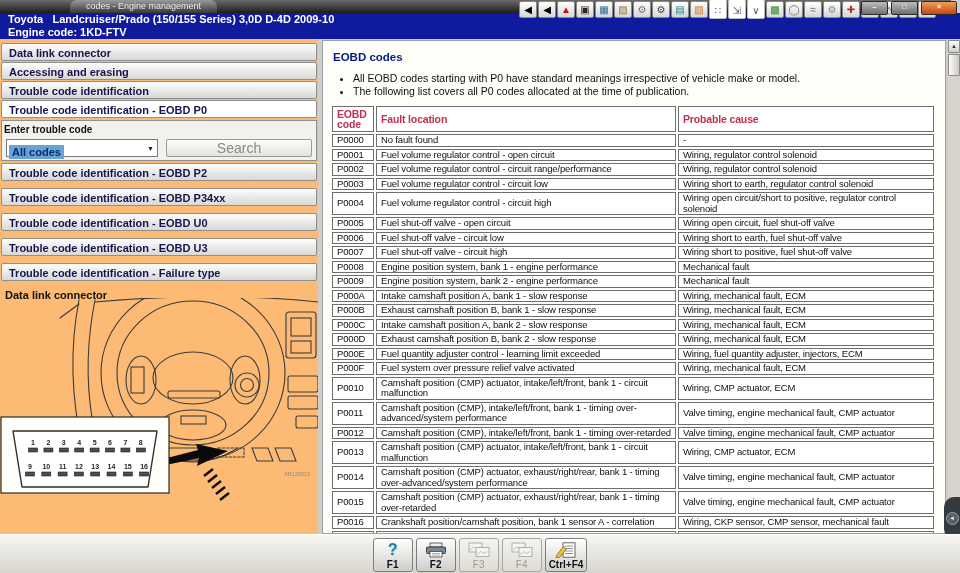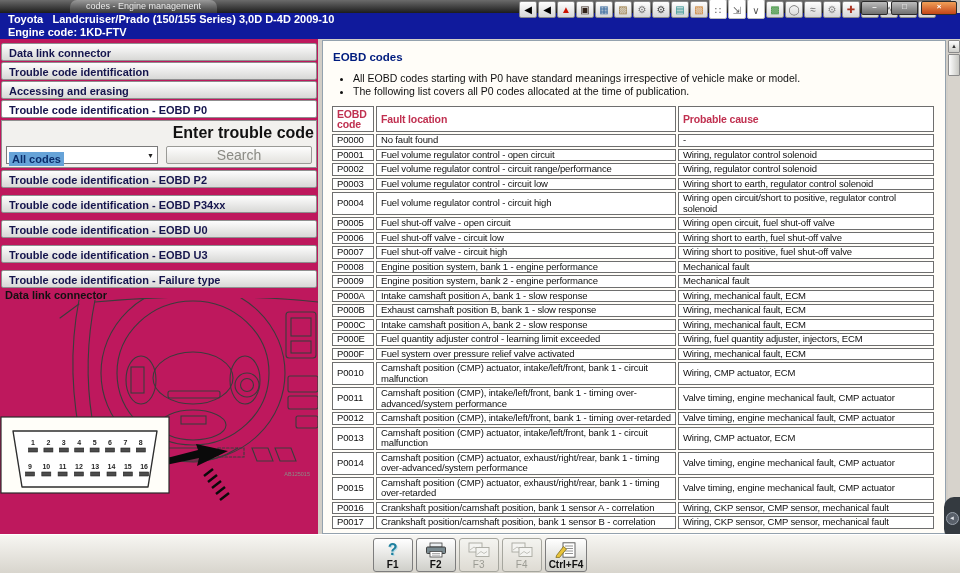--- a/index.html
+++ b/index.html
@@ -22,29 +22,29 @@
   .win-controls{position:absolute;right:3px;top:1px;display:flex;gap:3px;z-index:7;}
   .win-btn{height:12px;border:1px solid #2b2b2b;border-radius:2px;color:#fff;
     font-size:8px;line-height:10px;text-align:center;font-weight:bold;}
   .win-min,.win-max{width:25px;background:linear-gradient(#bdbdbd,#6f6f6f);}
   .win-close{width:34px;background:linear-gradient(#f0a058,#c44518);}
   
   .app-header{position:absolute;left:0;top:13px;width:960px;height:26px;background:#101a9c;
     color:#fff;font-weight:bold;font-size:11px;z-index:2;}
   .app-header .l1,.app-header .l2{padding-left:8px;line-height:13px;white-space:pre;}
   
-  .sidebar{position:absolute;left:0;top:39px;width:318px;height:495px;background:#be185d;}
+  .sidebar{position:absolute;left:0;top:39px;width:318px;height:495px;background:#fdba74;}
   .menu-list{display:flex;flex-direction:column;gap:1px;padding:4px 1px 0 1px;}
   .menu-item{height:18px;line-height:18px;box-sizing:border-box;
     background:linear-gradient(#fdfdfd,#d8d8d6);border:1px solid #8f8f8f;border-radius:2px;
     font-weight:bold;font-size:11px;color:#15154d;padding-left:7px;cursor:default;
     white-space:nowrap;overflow:hidden;}
   .menu-item.selected{background:#ffffff;}
   .search-panel{border:1px solid #8f8f8f;background:#f2f1ee;margin:1px 0;padding:1px 2px 3px 2px;}
-  .search-title{text-align:right;font-weight:bold;font-size:16px;color:#111;margin:2px 0 4px 0;}
+  .search-title{text-align:left;font-weight:bold;font-size:10px;color:#111;margin:2px 0 4px 0;}
   .search-row{display:flex;gap:8px;padding:0 2px;}
   .combo{flex:0 0 152px;height:18px;box-sizing:border-box;background:#fff;border:1px solid #7a7a7a;
     display:flex;align-items:center;justify-content:space-between;padding-left:2px;font-size:11px;}
   .combo-value{background:#66a3d8;color:#0b2d6b;font-weight:bold;padding:0 3px;line-height:14px;margin-top:8px;}
   .combo-arrow{width:13px;text-align:center;font-size:7px;color:#222;}
   .search-btn{flex:1;height:18px;box-sizing:border-box;border:1px solid #9a9a96;border-radius:2px;
     background:linear-gradient(#fdfdfd,#e3e2de);color:#8a8a84;font-size:14px;
     text-align:center;line-height:16px;cursor:default;}
   .dlc-label{position:absolute;left:5px;top:250px;font-weight:bold;font-size:11px;color:#111;}
   .dlc-svg{position:absolute;left:0;top:259px;}
@@ -122,22 +122,22 @@
 
 <div class="app-header">
   <div class="l1">Toyota   Landcruiser/Prado (150/155 Series) 3,0D D-4D 2009-10</div>
   <div class="l2">Engine code: 1KD-FTV</div>
 </div>
 
 <div class="sidebar">
   <div class="menu-list">
     <div id="side-top" style="display:flex;flex-direction:column;gap:1px;">
         <div class="menu-item">Data link connector</div>
+        <div class="menu-item">Accessing and erasing</div>
         <div class="menu-item">Trouble code identification</div>
-        <div class="menu-item">Accessing and erasing</div>
         <div class="menu-item selected">Trouble code identification - EOBD P0</div>
       </div>
     <div class="search-panel">
       <div class="search-title">Enter trouble code</div>
       <div class="search-row">
         <div class="combo">
           <span class="combo-value">All codes</span>
           <span class="combo-arrow">▼</span>
         </div>
         <div class="search-btn">Search</div>
@@ -320,20 +320,25 @@
           <td>P000B</td>
           <td>Exhaust camshaft position B, bank 1 - slow response</td>
           <td>Wiring, mechanical fault, ECM</td>
         </tr>
         <tr>
           <td>P000C</td>
           <td>Intake camshaft position A, bank 2 - slow response</td>
           <td>Wiring, mechanical fault, ECM</td>
         </tr>
         <tr>
+          <td>P000D</td>
+          <td>Exhaust camshaft position B, bank 2 - slow response</td>
+          <td>Wiring, mechanical fault, ECM</td>
+        </tr>
+        <tr>
           <td>P000E</td>
           <td>Fuel quantity adjuster control - learning limit exceeded</td>
           <td>Wiring, fuel quantity adjuster, injectors, ECM</td>
         </tr>
         <tr>
           <td>P000F</td>
           <td>Fuel system over pressure relief valve activated</td>
           <td>Wiring, mechanical fault, ECM</td>
         </tr>
         <tr>

